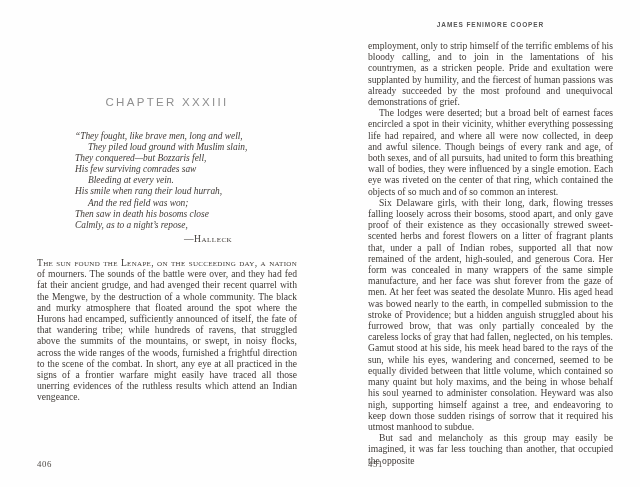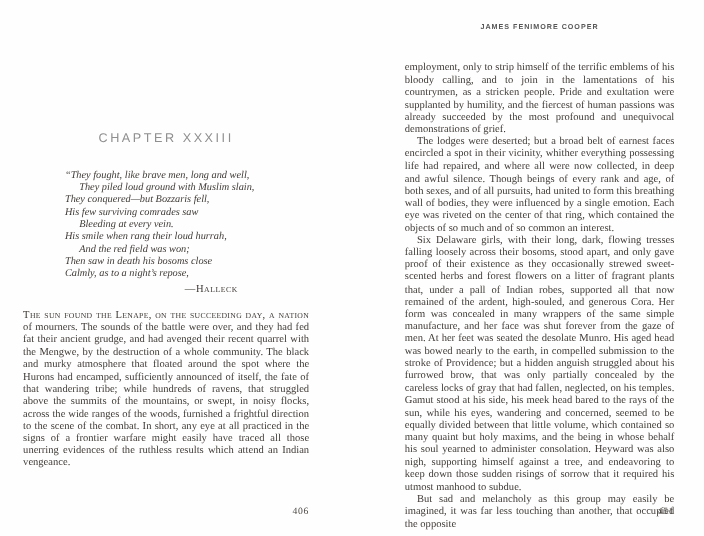--- a/index.html
+++ b/index.html
@@ -16,28 +16,28 @@
     font-family: "Liberation Serif", serif;
     color: #3f3a36;
   }
   .page {
     position: absolute;
     top: 0;
     height: 487px;
     box-sizing: border-box;
   }
   .page-left {
-    left: 21px;
+    left: 37px;
     width: 260px;
-    padding-top: 120px;
+    padding-top: 96px;
   }
   .page-right {
     left: 368px;
     width: 245px;
-    padding-top: 56px;
+    padding-top: 40px;
   }
   .chapter-heading {
     text-align: center;
     font-family: "Liberation Sans", sans-serif;
     font-size: 11.5px;
     font-weight: normal;
     letter-spacing: 2.3px;
     color: #8f8f8f;
     margin: 0;
   }
@@ -80,21 +80,21 @@
     font-size: 6.5px;
     font-weight: bold;
     letter-spacing: 0.9px;
     color: #565656;
   }
   .page-number {
     position: absolute;
     top: 459px;
     left: 0;
     width: 100%;
-    text-align: right;
+    text-align: left;
     font-size: 8.8px;
     letter-spacing: 0.6px;
     color: #4c4844;
   }
 </style>
 </head>
 <body>
 
 <div class="spread">
 

